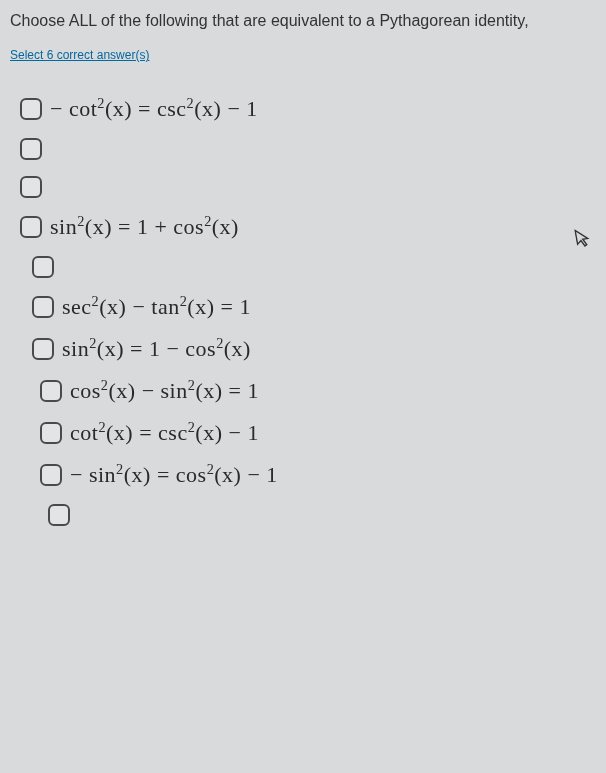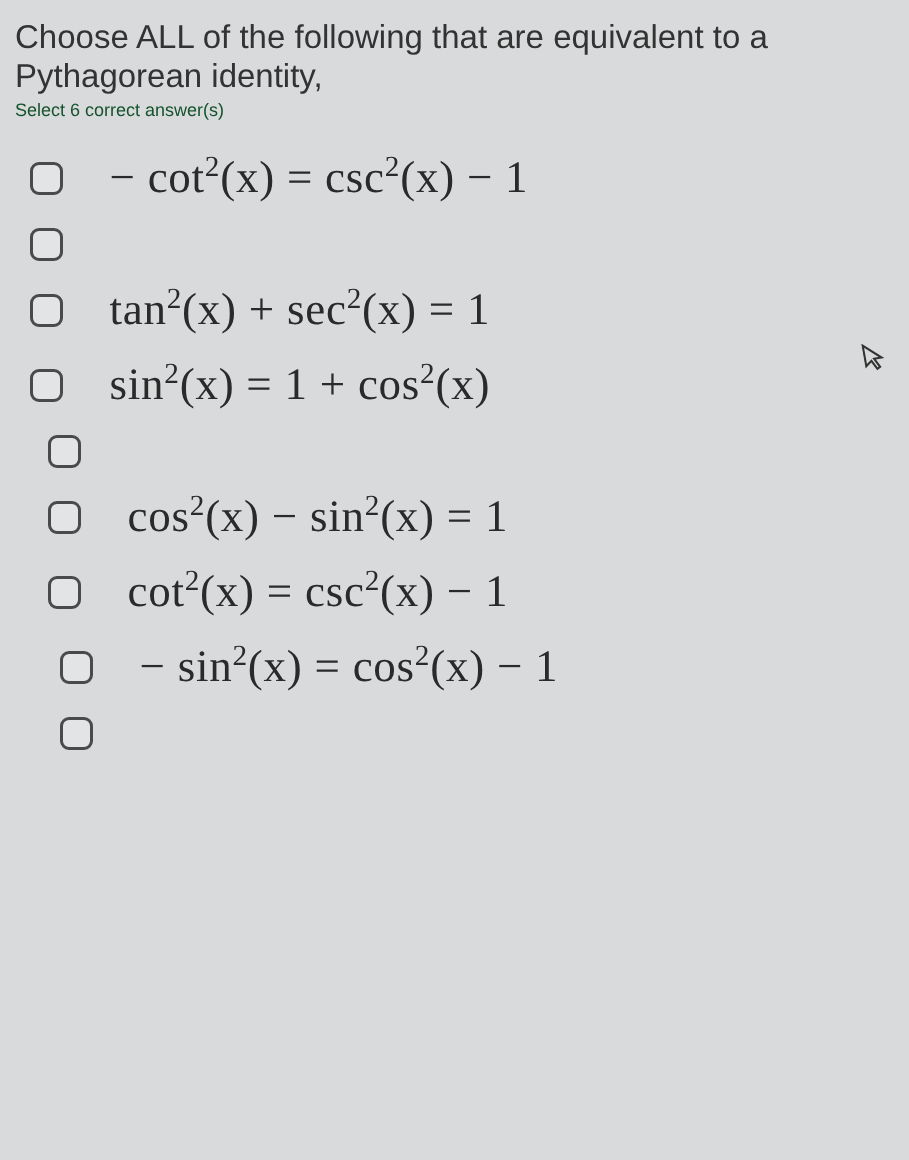--- a/index.html
+++ b/index.html
@@ -7,29 +7,30 @@
     width: 606px;
     height: 773px;
     background: #d8dadb;
     font-family: Georgia, 'Times New Roman', serif;
     color: #2a2a2a;
     padding: 12px 10px;
     position: relative;
   }
   .question-title {
     font-family: -apple-system, Helvetica, Arial, sans-serif;
-    font-size: 22px;
+    font-size: 16px;
     color: #333;
-    margin-bottom: 2px;
+    margin-bottom: 18px;
   }
   .instruction {
     font-family: -apple-system, Helvetica, Arial, sans-serif;
     font-size: 12px;
-    color: #14532d;
-    margin-bottom: 14px;
+    color: #0369a1;
+    margin-bottom: 26px;
+    text-decoration: underline;
   }
   .options {
     display: flex;
     flex-direction: column;
     gap: 0;
   }
   .option-row {
     display: flex;
     align-items: center;
     gap: 8px;
@@ -41,24 +42,23 @@
   .option-row:nth-child(n+11) { margin-left: 34px; }
   .checkbox {
     width: 22px;
     height: 22px;
     border: 2px solid #4a4a4a;
     border-radius: 6px;
     background: #e2e4e5;
     flex-shrink: 0;
   }
   .eq {
-    font-size: 30px;
+    font-size: 22px;
     letter-spacing: 0.5px;
     white-space: nowrap;
-    margin-left: 23px;
   }
   sup {
     font-size: 0.65em;
     vertical-align: super;
     line-height: 0;
   }
   .cursor {
     position: absolute;
     right: 14px;
     top: 228px;
@@ -80,33 +80,40 @@
     <div class="eq">− cot<sup>2</sup>(x) = csc<sup>2</sup>(x) − 1</div>
   </div>
 
   <div class="option-row">
     <div class="checkbox"></div>
   </div>
 
 
   <div class="option-row">
     <div class="checkbox"></div>
-    <div class="eq">tan<sup>2</sup>(x) + sec<sup>2</sup>(x) = 1</div>
   </div>
 
   <div class="option-row">
     <div class="checkbox"></div>
     <div class="eq">sin<sup>2</sup>(x) = 1 + cos<sup>2</sup>(x)</div>
   </div>
 
   <div class="option-row">
     <div class="checkbox"></div>
   </div>
 
+  <div class="option-row">
+    <div class="checkbox"></div>
+    <div class="eq">sec<sup>2</sup>(x) − tan<sup>2</sup>(x) = 1</div>
+  </div>
 
+  <div class="option-row">
+    <div class="checkbox"></div>
+    <div class="eq">sin<sup>2</sup>(x) = 1 − cos<sup>2</sup>(x)</div>
+  </div>
 
   <div class="option-row">
     <div class="checkbox"></div>
     <div class="eq">cos<sup>2</sup>(x) − sin<sup>2</sup>(x) = 1</div>
   </div>
 
   <div class="option-row">
     <div class="checkbox"></div>
     <div class="eq">cot<sup>2</sup>(x) = csc<sup>2</sup>(x) − 1</div>
   </div>

